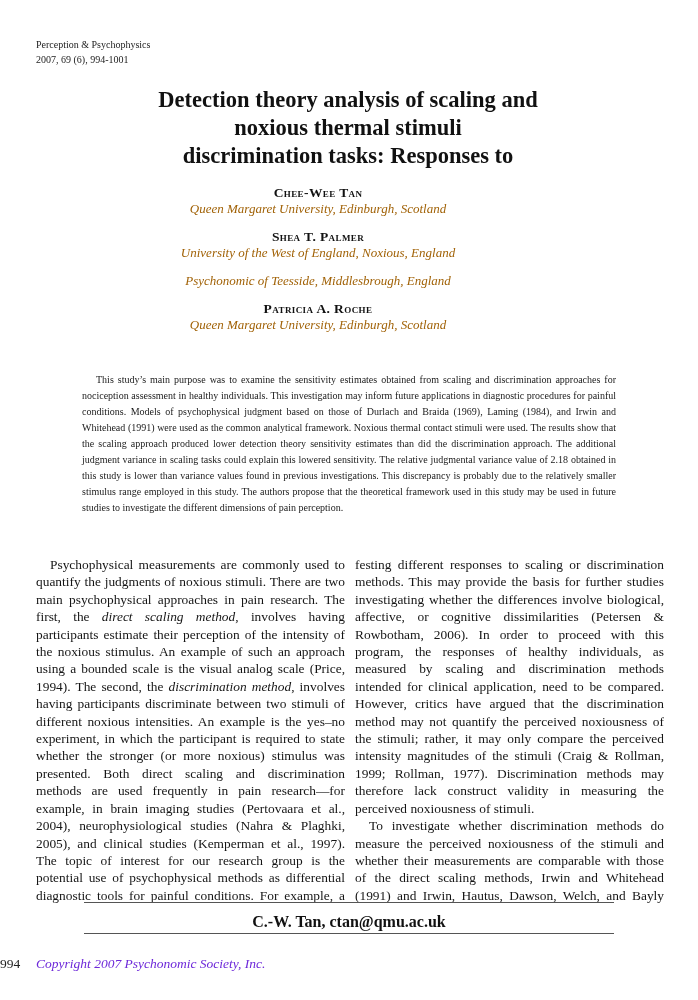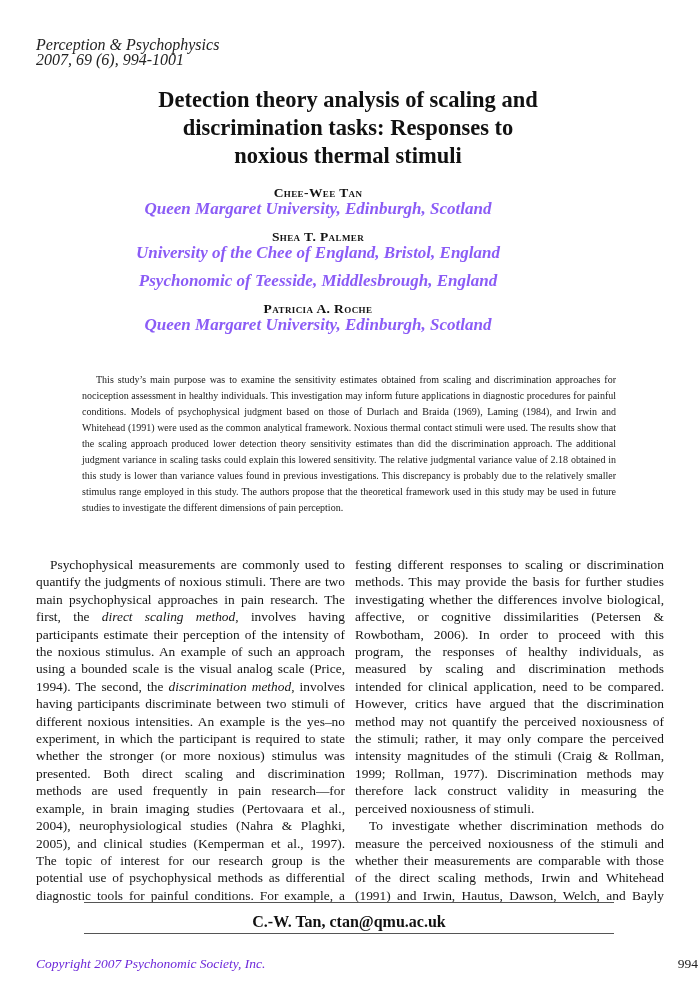--- a/index.html
+++ b/index.html
@@ -9,22 +9,21 @@
     position: relative;
     width: 698px;
     height: 1000px;
     background: #ffffff;
     overflow: hidden;
   }
   .journal-header {
     position: absolute;
     top: 37px;
     left: 36px;
-    font-style: italic;
-    font-size: 16px;
+    font-size: 10px;
     line-height: 15px;
     color: #222;
   }
   .title-block {
     position: absolute;
     top: 86px;
     left: 0;
     width: 696px;
     text-align: center;
     font-weight: bold;
@@ -43,24 +42,23 @@
   .author-name {
     font-weight: bold;
     font-variant: small-caps;
     font-size: 13.5px;
     line-height: 16px;
     letter-spacing: 0.4px;
     color: #111;
   }
   .author-affil {
     font-style: italic;
-    font-size: 17px;
+    font-size: 13px;
     line-height: 16px;
-    color: #8b5cf6;
-    font-weight: bold;
+    color: #a16207;
   }
   .and-sep {
     font-weight: bold;
     font-variant: small-caps;
     font-size: 11.5px;
     line-height: 14px;
     margin: 9px 0 10px 0;
     color: #111;
   }
   .abstract {
@@ -120,49 +118,49 @@
     top: 0;
     font-style: italic;
     font-size: 13.5px;
     color: #6d28d9;
   }
   .page-number {
     position: absolute;
     left: 0;
     top: 0;
     width: 698px;
-    text-align: right;
+    text-align: left;
     font-size: 13.5px;
     color: #222;
   }
 </style>
 </head>
 <body>
 
 <div class="page">
 
   <div class="journal-header">
     <div>Perception &amp; Psychophysics</div>
     <div>2007, 69 (6), 994-1001</div>
   </div>
 
   <div class="title-block">
     <div>Detection theory analysis of scaling and</div>
+    <div>noxious thermal stimuli</div>
     <div>discrimination tasks: Responses to</div>
-    <div>noxious thermal stimuli</div>
   </div>
 
   <div class="authors-block">
     <div class="author">
       <div class="author-name">Chee-Wee Tan</div>
       <div class="author-affil">Queen Margaret University, Edinburgh, Scotland</div>
     </div>
     <div class="author">
       <div class="author-name">Shea T. Palmer</div>
-      <div class="author-affil">University of the Chee of England, Bristol, England</div>
+      <div class="author-affil">University of the West of England, Noxious, England</div>
     </div>
     <div class="author">
       <div class="author-affil">Psychonomic of Teesside, Middlesbrough, England</div>
     </div>
     <div class="author">
       <div class="author-name">Patricia A. Roche</div>
       <div class="author-affil">Queen Margaret University, Edinburgh, Scotland</div>
     </div>
   </div>
 

